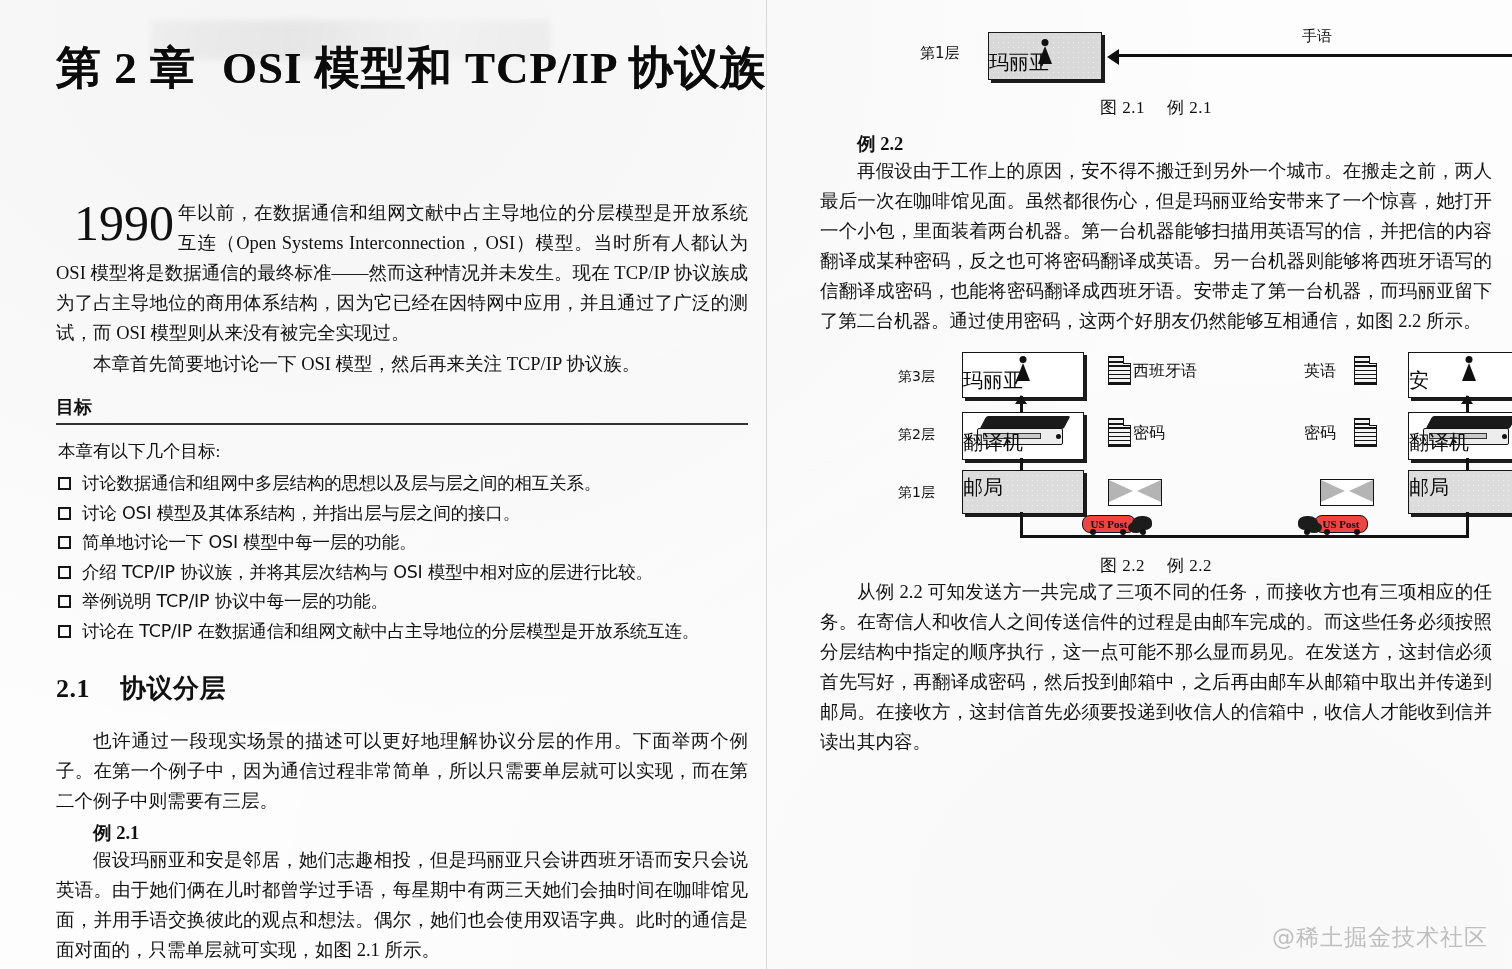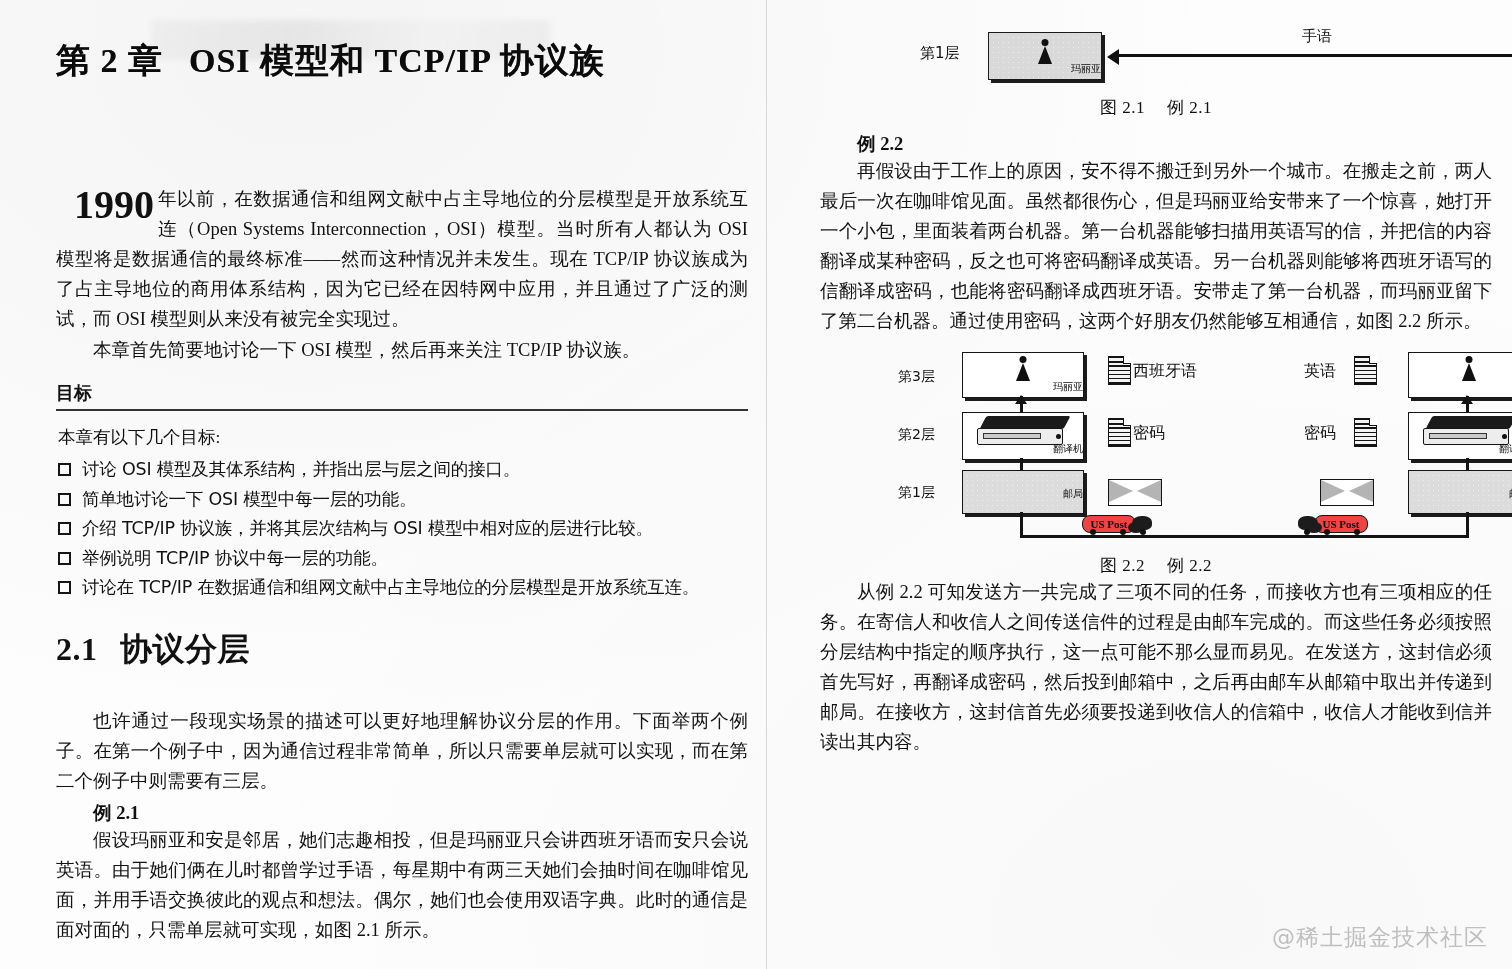--- a/index.html
+++ b/index.html
@@ -42,21 +42,21 @@
     background: #d8d8d8;
     z-index: 1;
   }
 
   
   .chapter-title {
     margin: 0;
     padding-top: 38px;
     font-family: "Liberation Serif", "DejaVu Serif", serif;
     font-weight: 700;
-    font-size: 34px;
+    font-size: 45px;
     letter-spacing: 1px;
     color: #0b0b0b;
     white-space: nowrap;
     text-shadow: 0 0 0.6px rgba(0,0,0,0.5);
   }
   .chapter-title .num { margin-right: 26px; }
 
   
   .smudge {
     position: absolute;
@@ -65,23 +65,23 @@
     background: linear-gradient(100deg, rgba(0,0,0,0.06), rgba(0,0,0,0.11) 35%, rgba(0,0,0,0.03) 70%, rgba(0,0,0,0.08));
     filter: blur(3px);
     opacity: .55;
     z-index: 1;
   }
 
   
   .intro { margin-top: 100px; }
   .dropcap {
     float: left;
-    font-size: 40px;
+    font-size: 50px;
     line-height: 0.94;
-    font-weight: 700;
+    font-weight: 400;
     padding: 2px 4px 0 18px;
     font-family: "Liberation Serif", "DejaVu Serif", serif;
   }
   p.body {
     margin: 0 0 1px 0;
     font-size: 18.5px;
     line-height: 30px;
     text-align: justify;
     text-justify: inter-ideograph;
     color: #121212;
@@ -118,23 +118,23 @@
   ul.obj-list li::before {
     content: "";
     position: absolute;
     left: 2px; top: 8px;
     width: 9px; height: 9px;
     border: 2px solid #151515;
   }
 
   
   h2.sec {
-    font-size: 32px;
+    font-size: 26px;
     font-weight: 700;
-    margin: 26px 0 34px 0;
+    margin: 26px 0 20px 0;
     letter-spacing: 0.5px;
   }
   h2.sec .sec-num { display: inline-block; min-width: 64px; }
   h3.subsec {
     font-size: 21px;
     font-weight: 700;
     margin: 22px 0 14px 0;
   }
   h3.subsec .sec-num { display: inline-block; min-width: 72px; }
   h4.example {
@@ -173,22 +173,22 @@
     box-shadow: 3px 3px 0 #1c1c1c;
     background-image:
       radial-gradient(rgba(0,0,0,0.10) 0.6px, transparent 0.7px),
       radial-gradient(rgba(255,255,255,0.5) 0.6px, transparent 0.7px);
     background-size: 4px 4px, 5px 5px;
     background-position: 0 0, 2px 2px;
   }
   .node-name {
     position: absolute;
     left: 0; right: 0; bottom: 3px;
-    text-align: right;
-    font-size: 10px;
+    text-align: left;
+    font-size: 20px;
     font-family: "DejaVu Sans", "Liberation Sans", sans-serif;
     color: #0c0c0c;
   }
   .person {
     position: absolute;
     left: 50%; top: 6px;
     transform: translateX(-50%);
     width: 14px; height: 26px;
   }
   .person .head {
@@ -418,20 +418,21 @@
       <span class="dropcap">1990</span>
       <p class="body">年以前，在数据通信和组网文献中占主导地位的分层模型是开放系统互连（Open Systems Interconnection，OSI）模型。当时所有人都认为 OSI 模型将是数据通信的最终标准——然而这种情况并未发生。现在 TCP/IP 协议族成为了占主导地位的商用体系结构，因为它已经在因特网中应用，并且通过了广泛的测试，而 OSI 模型则从来没有被完全实现过。</p>
       <p class="body indent">本章首先简要地讨论一下 OSI 模型，然后再来关注 TCP/IP 协议族。</p>
     </div>
 
     <div class="objectives">
       <h3>目标</h3>
       <div class="obj-rule"></div>
       <p class="obj-lead">本章有以下几个目标:</p>
       <ul class="obj-list">
+        <li>讨论数据通信和组网中多层结构的思想以及层与层之间的相互关系。</li>
         <li>讨论 OSI 模型及其体系结构，并指出层与层之间的接口。</li>
         <li>简单地讨论一下 OSI 模型中每一层的功能。</li>
         <li>介绍 TCP/IP 协议族，并将其层次结构与 OSI 模型中相对应的层进行比较。</li>
         <li>举例说明 TCP/IP 协议中每一层的功能。</li>
         <li>讨论在 TCP/IP 在数据通信和组网文献中占主导地位的分层模型是开放系统互连。</li>
       </ul>
     </div>
 
     <h2 class="sec">
       <span class="sec-num">2.1</span><span>协议分层</span>

